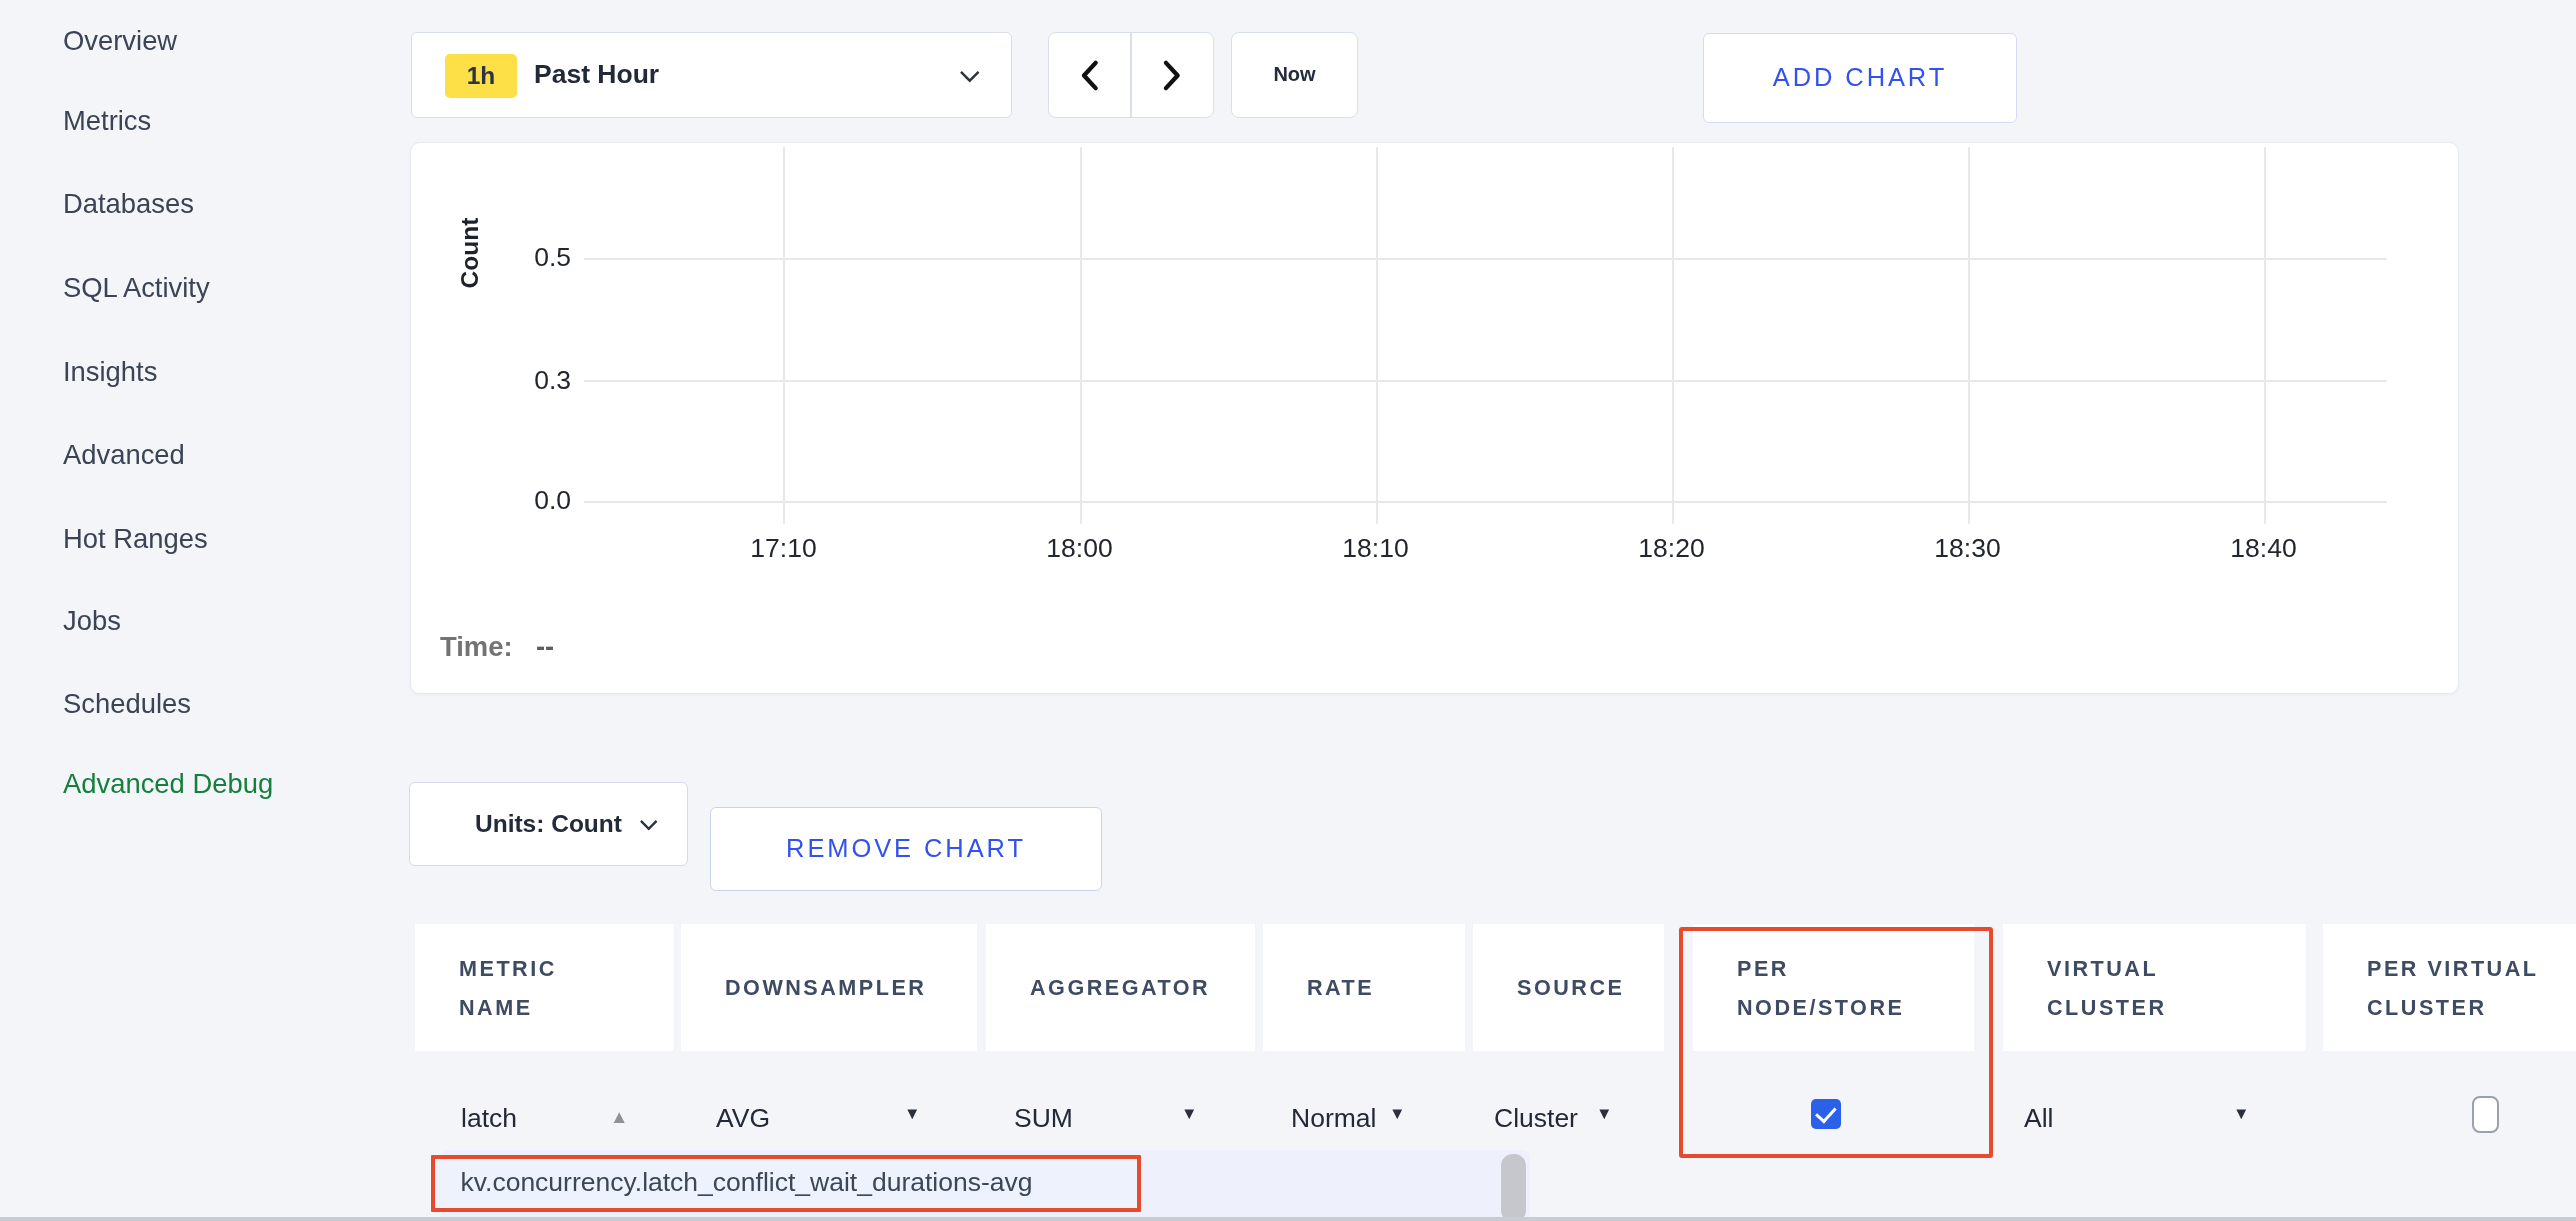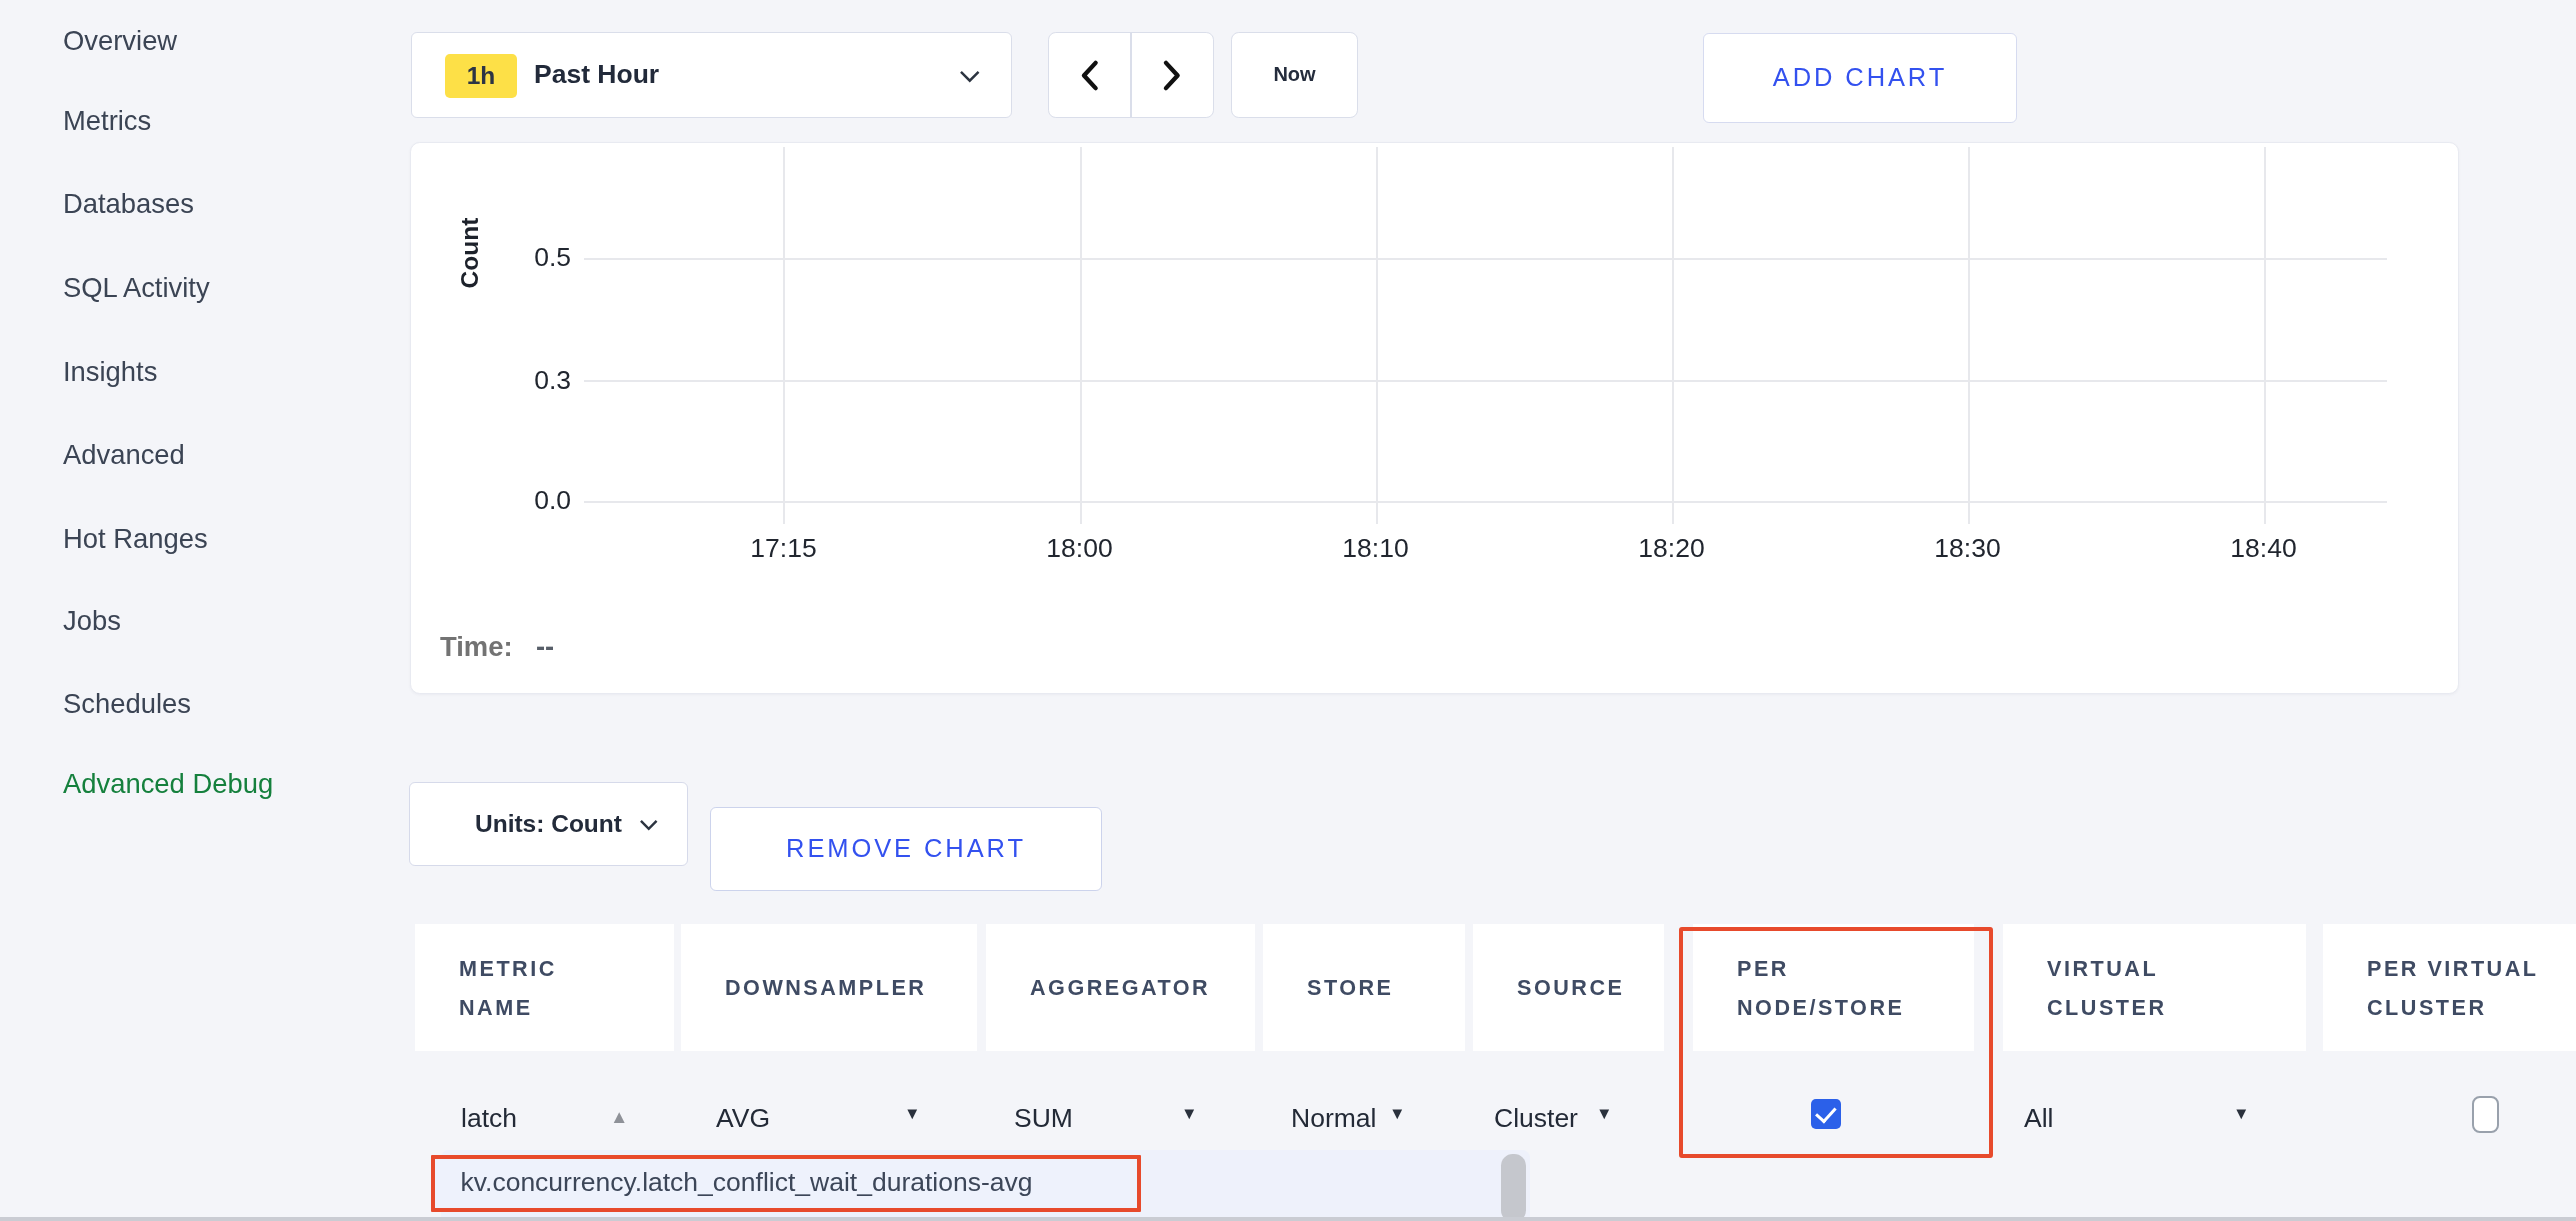--- a/index.html
+++ b/index.html
@@ -128,21 +128,21 @@
     <div class="vgrid" style="left:669px"></div>
     <div class="vgrid" style="left:965px"></div>
     <div class="vgrid" style="left:1261px"></div>
     <div class="vgrid" style="left:1557px"></div>
     <div class="vgrid" style="left:1853px"></div>
 
     <span class="ytick" style="top:98px">0.5</span>
     <span class="ytick" style="top:221px">0.3</span>
     <span class="ytick" style="top:341px">0.0</span>
 
-    <span class="xtick" style="left:304px">17:15</span>
+    <span class="xtick" style="left:304px">17:10</span>
     <span class="xtick" style="left:600px">18:00</span>
     <span class="xtick" style="left:896px">18:10</span>
     <span class="xtick" style="left:1192px">18:20</span>
     <span class="xtick" style="left:1488px">18:30</span>
     <span class="xtick" style="left:1784px">18:40</span>
 
     <span class="time-key">Time:</span>
     <span class="time-val">--</span>
   </section>
 
@@ -158,21 +158,21 @@
     <div>METRIC</div>
       <div>NAME</div>
   </div>
   <div class="hcell c2">
     <div style="padding-top:19.6px">DOWNSAMPLER</div>
   </div>
   <div class="hcell c3">
     <div style="padding-top:19.6px">AGGREGATOR</div>
   </div>
   <div class="hcell c4">
-    <div style="padding-top:19.6px">STORE</div>
+    <div style="padding-top:19.6px">RATE</div>
   </div>
   <div class="hcell c5">
     <div style="padding-top:19.6px">SOURCE</div>
   </div>
   <div class="hcell c6">
     <div>PER</div>
       <div>NODE/STORE</div>
   </div>
   <div class="hcell c7">
     <div>VIRTUAL</div>

